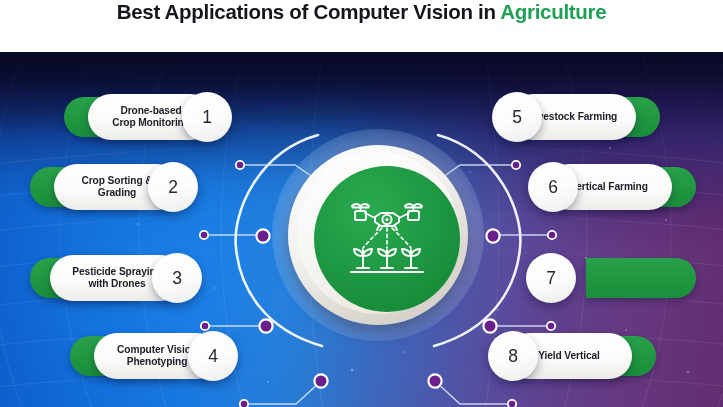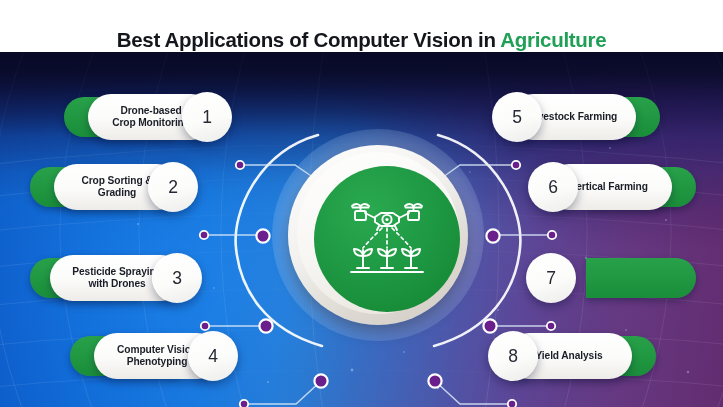--- a/index.html
+++ b/index.html
@@ -23,21 +23,21 @@
   }
 
   
   #header-bar {
     position: absolute;
     left: 0; top: 0;
     width: 723px;
     height: 52px;
     background: #ffffff;
     display: flex;
-    align-items: flex-end;
+    align-items: flex-start;
     justify-content: center;
     z-index: 40;
   }
   #page-title {
     font-size: 20.5px;
     font-weight: bold;
     color: #14161c;
     letter-spacing: -0.3px;
     white-space: nowrap;
     font-family: "Liberation Sans", sans-serif;
@@ -482,19 +482,19 @@
     </div>
 
     <div class="pill right" style="left:526px; top:203px; width:170px;">
       <div class="pill-green" style="width:110px;"></div>
       <div class="pill-num">7</div>
     </div>
 
     <div class="pill right" style="left:488px; top:281px; width:168px;">
       <div class="pill-green" style="width:110px;"></div>
       <div class="pill-body" style="left:18px; width:126px;">
-        <span class="pill-label">Yield Analysis</span>
+        <span class="pill-label">Yield Vertical</span>
       </div>
       <div class="pill-num">8</div>
     </div>
 
   </div>
 </div>
 
 </body></html>

